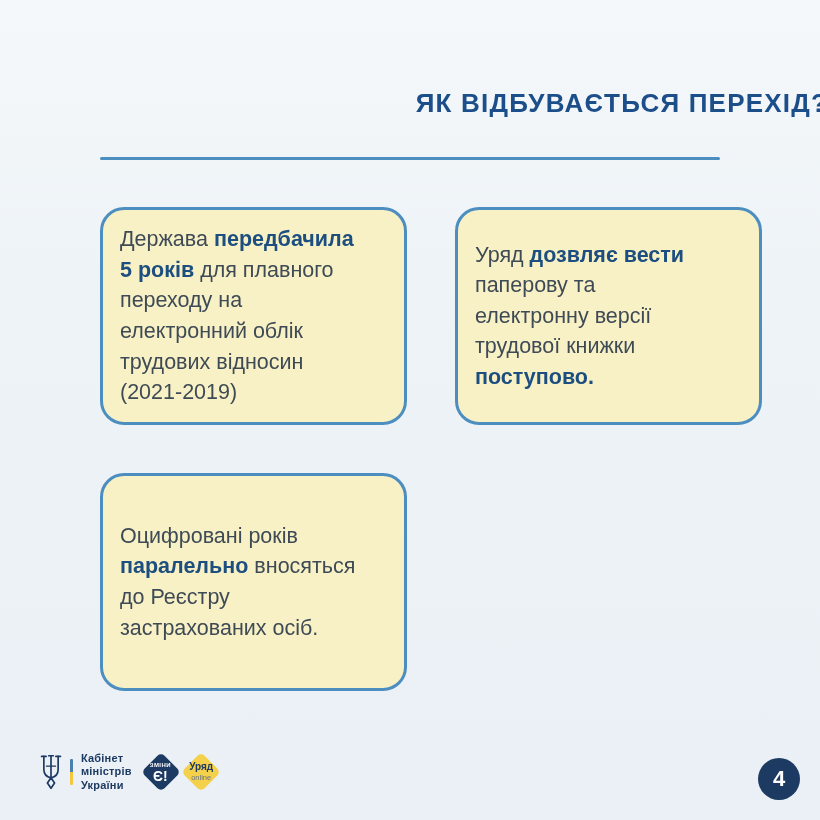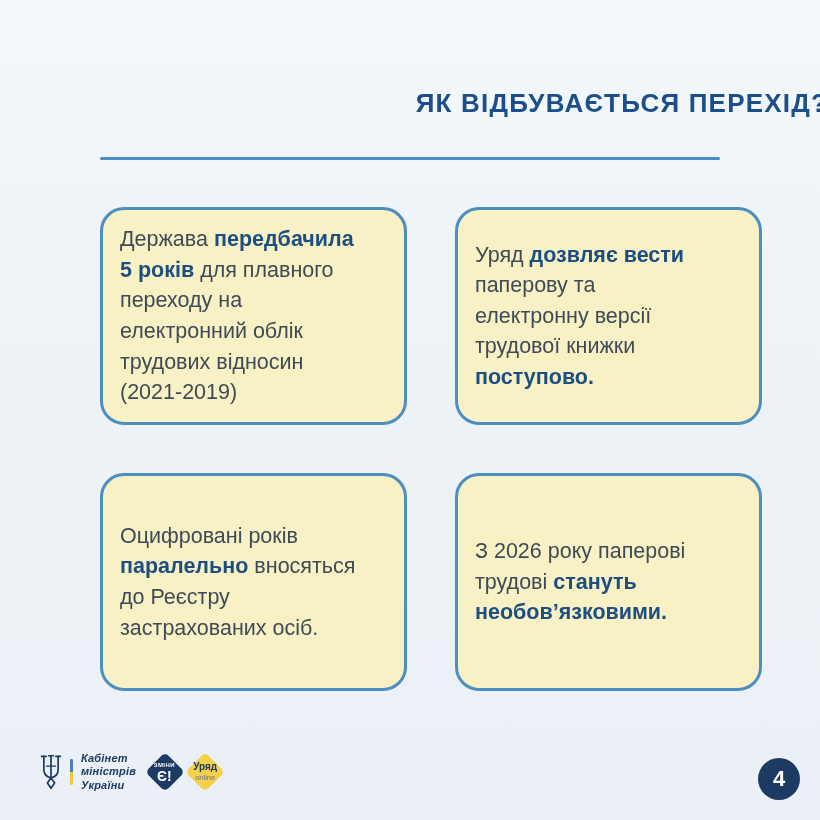--- a/index.html
+++ b/index.html
@@ -89,21 +89,20 @@
   }
   .flagbar .seg-b { flex: 1; background: var(--bar-blue); }
   .flagbar .seg-y { flex: 1; background: var(--bar-yellow); }
   .org {
     font-size: 11px;
     font-weight: bold;
     color: var(--navy-footer);
     line-height: 1.2;
     white-space: pre-line;
     letter-spacing: 0.2px;
-    font-style: italic;
   }
   .badges { display: flex; margin-left: 9px; }
   .badge-wrap {
     width: 40px; height: 40px;
     display: flex; align-items: center; justify-content: center;
   }
   .badge {
     width: 28px; height: 28px;
     border-radius: 5px;
     transform: rotate(45deg);
@@ -153,25 +152,20 @@
 паперову та
 електронну версії
 трудової книжки
 </span><span class="bold">поступово.</span></p>
     </div>
     <div class="card">
       <p><span>Оцифровані років
 </span><span class="bold">паралельно</span><span> вносяться
 до Реєстру
 застрахованих осіб.</span></p>
-    </div>
-    <div class="card">
-      <p><span>З 2026 року паперові
-трудові </span><span class="bold">стануть
-необов’язковими.</span></p>
     </div>
   </div>
 
   <div class="footer">
     <svg class="coat" width="26" height="38" viewBox="0 0 40 58" fill="none" stroke="#1d3a63" stroke-width="2.6" stroke-linecap="round" stroke-linejoin="round">
       <path d="M9 5 V25 C9 32 13.5 36.5 20 38 C26.5 36.5 31 32 31 25 V5"></path>
       <path d="M20 4 V38"></path>
       <path d="M20 38 L14.5 46 L20 54 L25.5 46 Z"></path>
       <path d="M5.5 5 H12.5 M16.5 4 H23.5 M27.5 5 H34.5"></path>
       <path d="M13 20 H27" stroke-width="2"></path>

